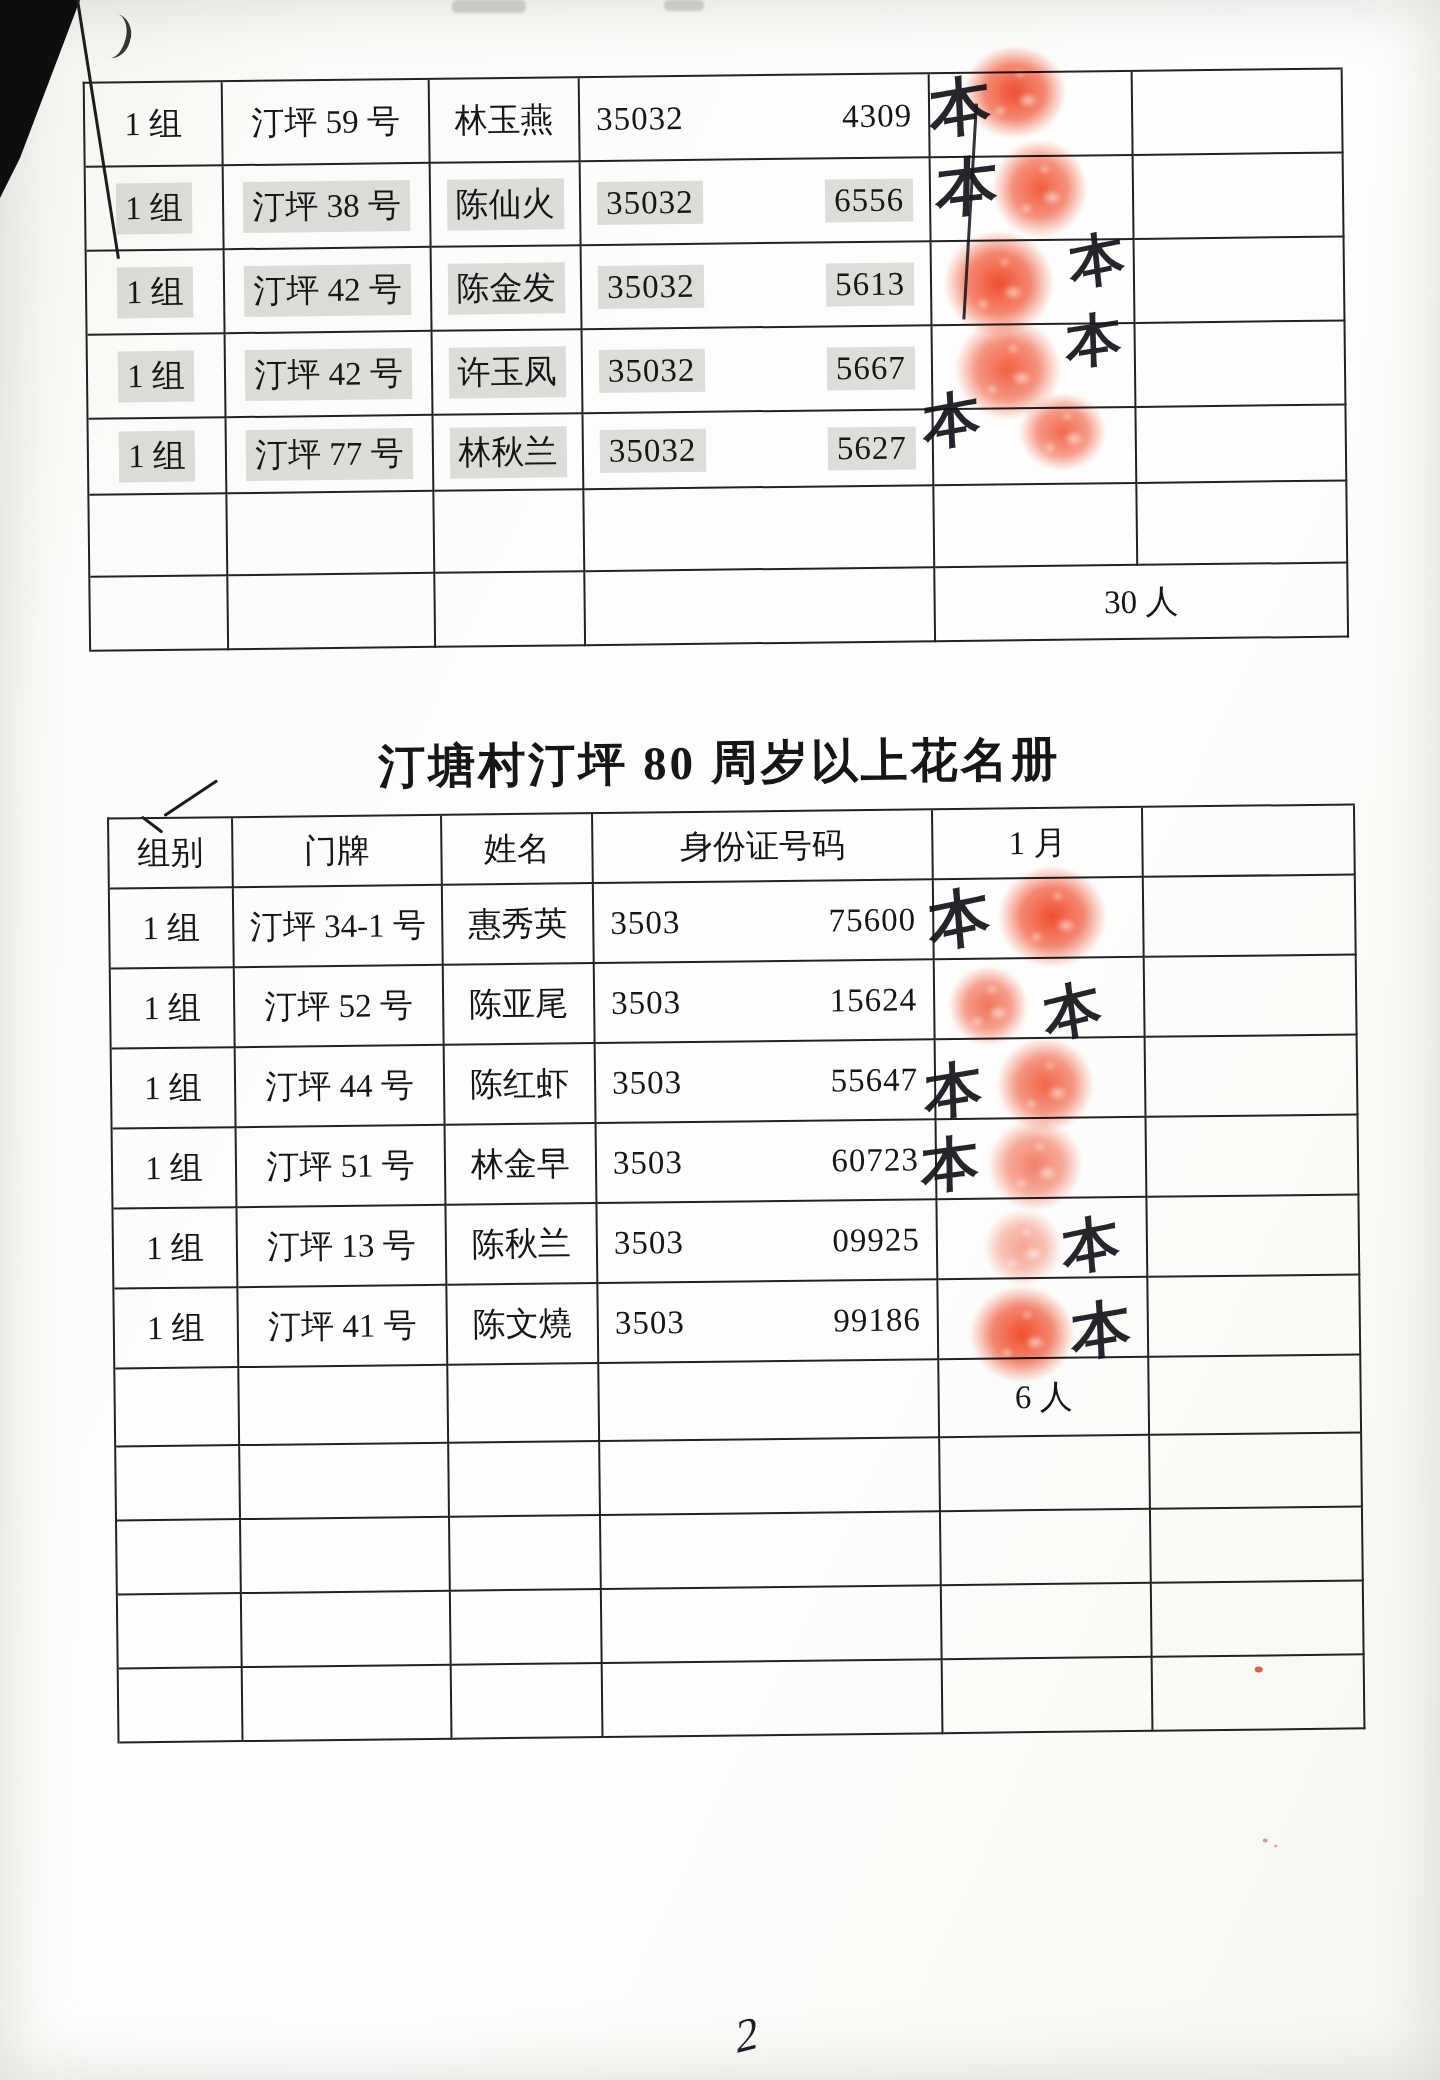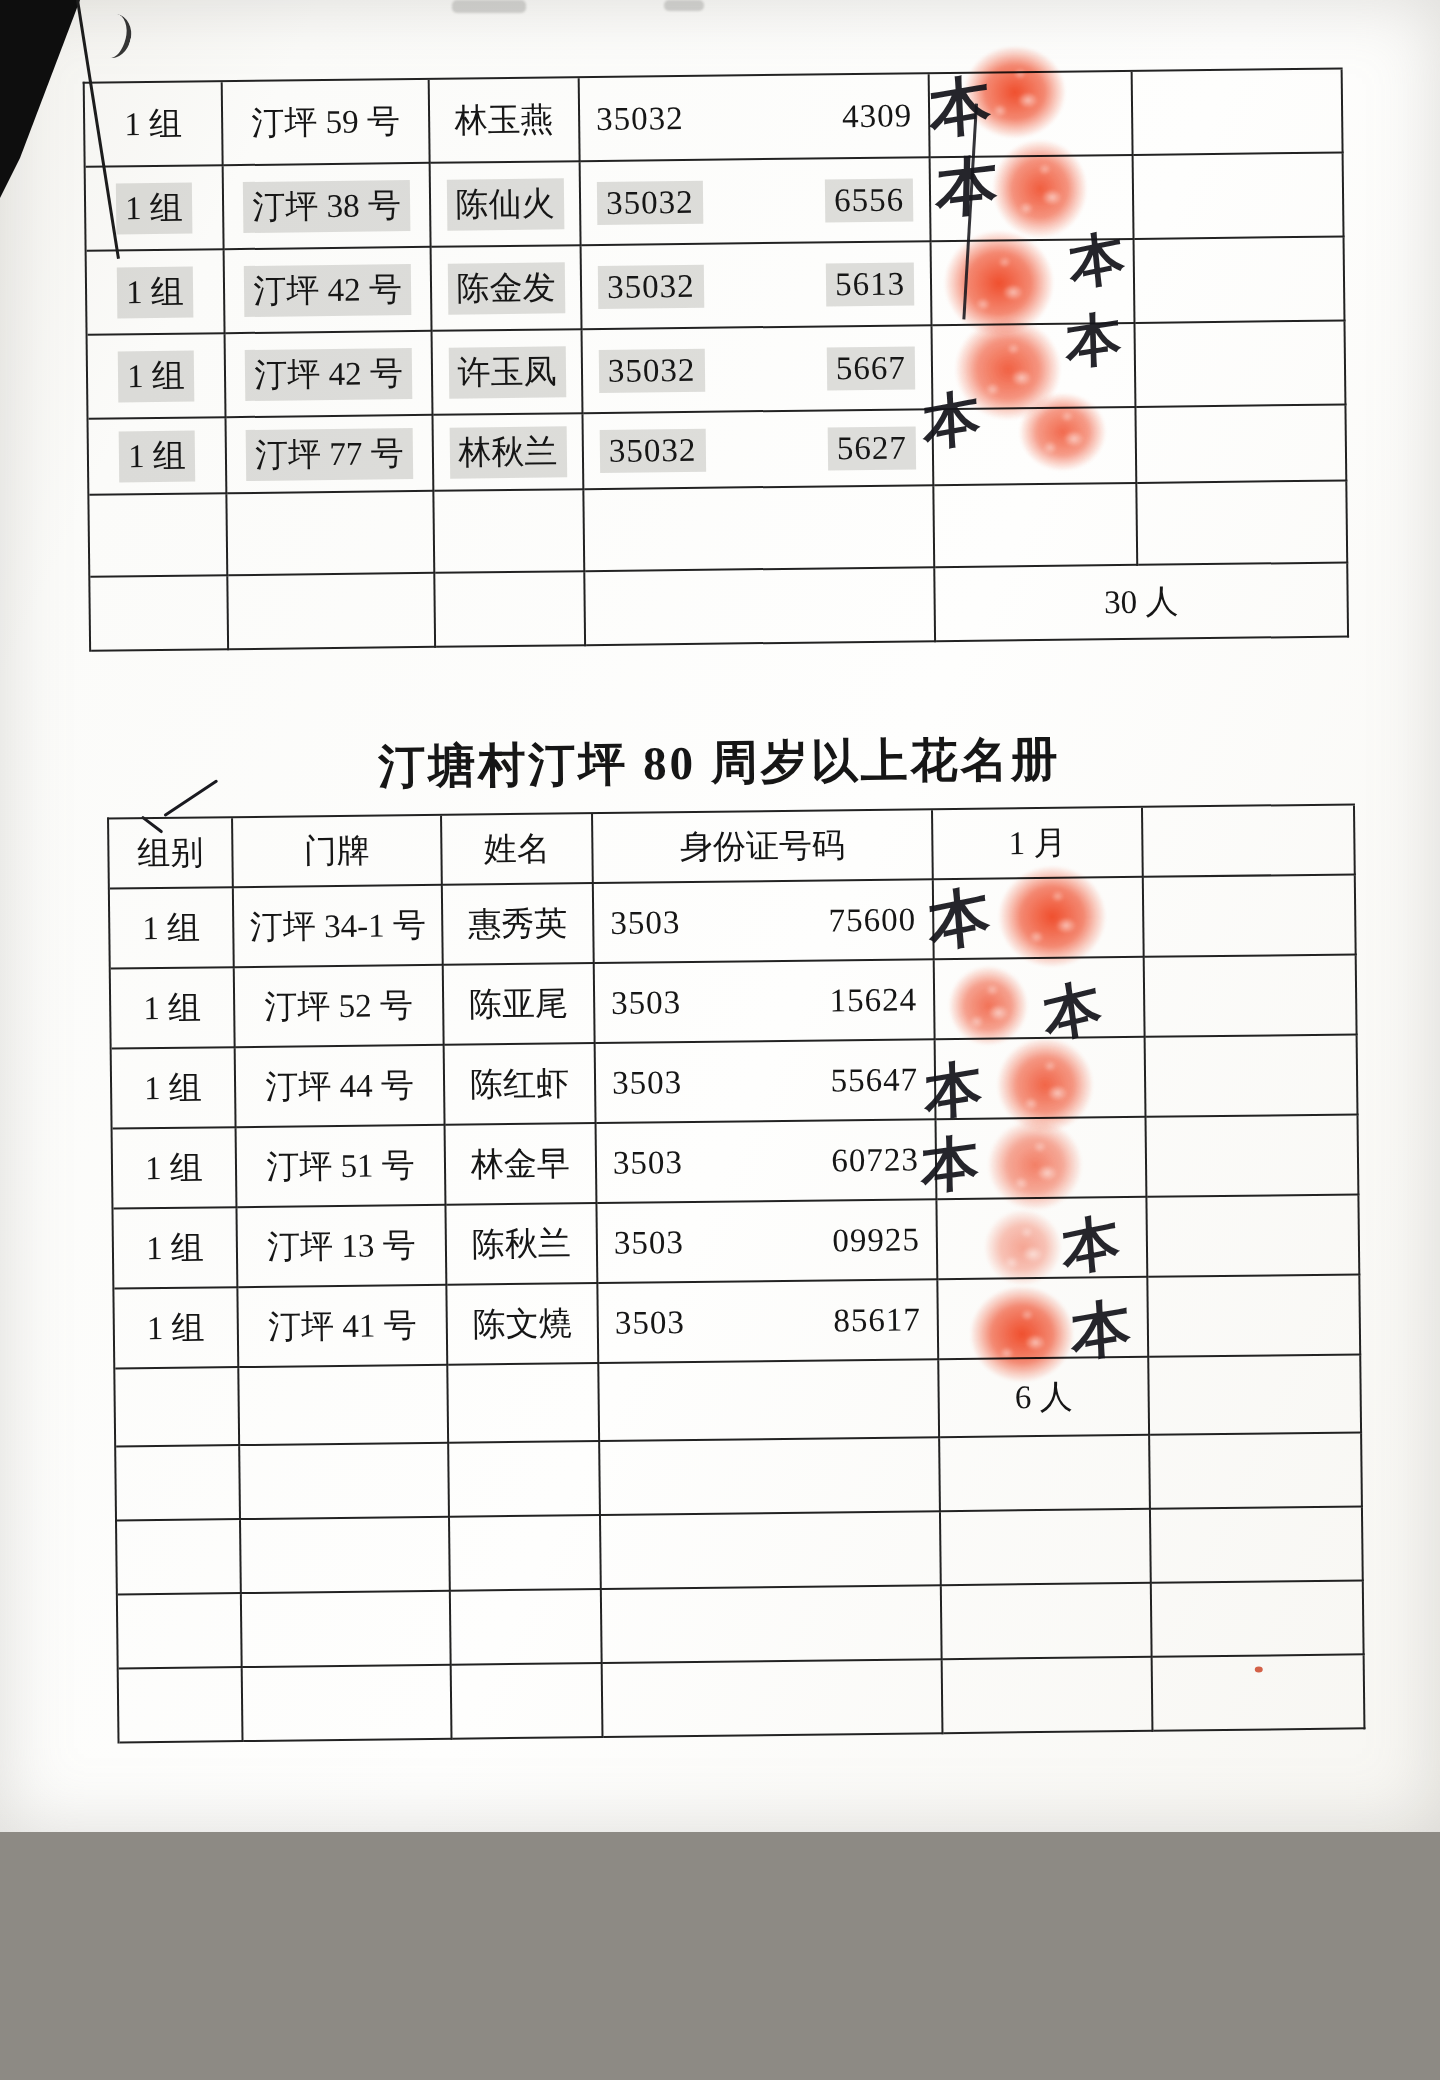--- a/index.html
+++ b/index.html
@@ -1,17 +1,17 @@
 <!DOCTYPE html>
 <html><head>
 <meta charset="utf-8">
 <style>
   html,body{margin:0;padding:0;background:#8d8a84;}
   .page{
-    position:relative;width:1440px;height:1832px;overflow:hidden;
+    position:relative;width:1440px;height:2080px;overflow:hidden;
     background:linear-gradient(115deg,#f3f2ee 0%,#fbfbf9 14%,#fefefd 55%,#f7f6f2 100%);
     box-shadow:inset 0 0 70px rgba(140,138,130,.28);
     font-family:"Liberation Serif","DejaVu Serif",serif;color:#161616;
   }
   .rot{position:absolute;inset:0;transform:rotate(-0.65deg);transform-origin:600px 900px;}
   
   .t{position:absolute;display:grid;border-top:2px solid #222;border-left:2px solid #222;background:transparent;}
   .t .c{border-right:2px solid #222;border-bottom:2px solid #222;display:flex;align-items:center;justify-content:center;font-size:33px;}
   #t1{left:92px;top:76px;grid-template-columns:138px 207px 150px 350px 203px 210px;grid-template-rows:84px 84px 84px 84px 76px 82px 74px;}
   #t2{left:108px;top:812px;grid-template-columns:124px 209px 151px 340px 210px 212px;grid-template-rows:70px 80px 80px 80px 80px 80px 80px 78px 74px 74px 74px 74px;}
@@ -278,21 +278,21 @@
           <span>1 组</span>
         </div>
       <div class="c door">
           <span>汀坪 41 号</span>
         </div>
       <div class="c">
           <span>陈文燒</span>
         </div>
       <div class="c idc">
           <span class="num">3503</span>
-          <span class="num">85617</span>
+          <span class="num">99186</span>
         </div>
       <div class="c"></div>
       <div class="c"></div>
 
       <div class="c"></div>
       <div class="c"></div>
       <div class="c"></div>
       <div class="c"></div>
       <div class="c">
           <span>6 人</span>

